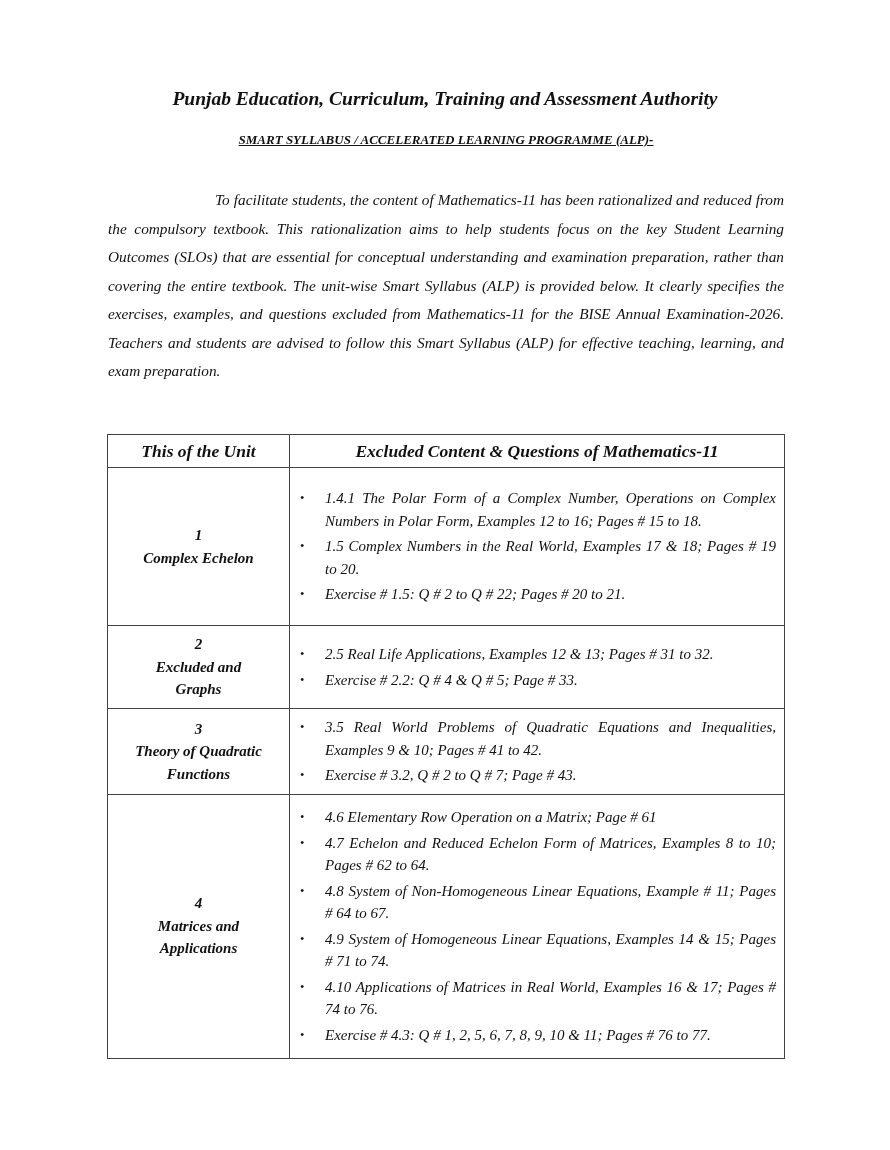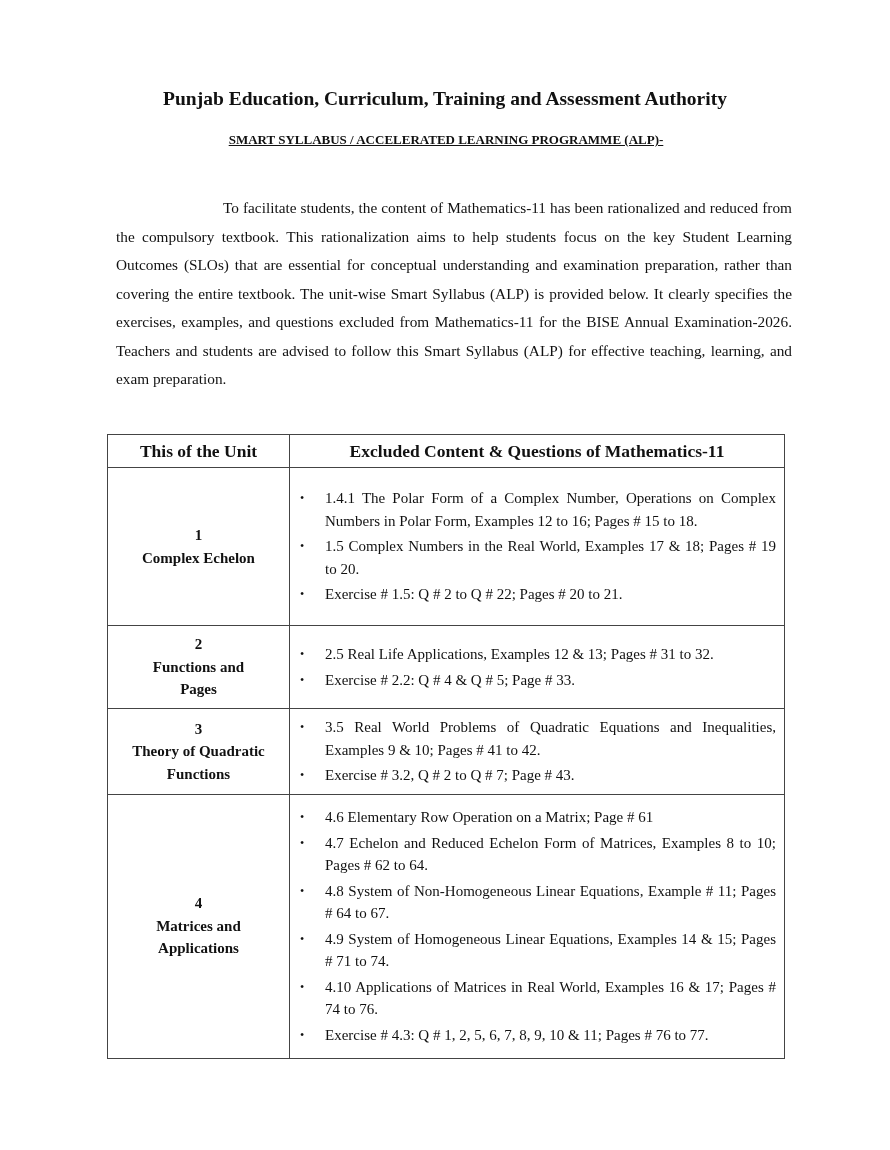--- a/index.html
+++ b/index.html
@@ -1,31 +1,31 @@
 <!DOCTYPE html>
 <html><head>
 <meta charset="utf-8">
 <style>
   html, body { margin: 0; padding: 0; background: #ffffff; }
   body {
     width: 890px; height: 1150px; position: relative; overflow: hidden;
     font-family: "Liberation Serif", "DejaVu Serif", serif; color: #111;
   }
-  .page { position: absolute; left: 0; top: 0; width: 890px; height: 1150px; }
+  .page { position: absolute; left: 0; top: 0; width: 890px; height: 1150px; font-style: italic; }
   .org-title {
     position: absolute; top: 88px; left: 0; width: 890px; text-align: center;
     font-weight: bold; font-size: 19.5px; letter-spacing: 0px;
   }
   .sub-title {
     position: absolute; top: 130px; left: 108px; width: 676px; text-align: center;
     font-weight: bold; font-size: 13px; line-height: 20px; text-decoration: underline;
   }
   .intro {
     position: absolute; top: 186px; left: 108px; width: 676px;
-    font-size: 15.3px; line-height: 28.5px; text-align: justify; margin: 8px;
+    font-size: 15.3px; line-height: 28.5px; text-align: justify; margin: 0;
     text-indent: 107px;
   }
   table.units {
     position: absolute; top: 434px; left: 107px; width: 677px;
     border-collapse: collapse; table-layout: fixed;
   }
   table.units th, table.units td {
     border: 1px solid #444; vertical-align: middle;
   }
   table.units th {
@@ -79,21 +79,21 @@
             <li><span class="bullet">•</span><span>1.4.1 The Polar Form of a Complex Number, Operations on Complex Numbers in Polar Form, Examples 12 to 16; Pages # 15 to 18.</span></li>
             <li><span class="bullet">•</span><span>1.5 Complex Numbers in the Real World, Examples 17 &amp; 18; Pages # 19 to 20.</span></li>
             <li><span class="bullet">•</span><span>Exercise # 1.5:  Q # 2 to Q # 22; Pages # 20 to 21.</span></li>
           </ul>
         </td>
       </tr>
 
       <tr style="height:83px">
         <td class="unit-cell">
           <div>2</div>
-          <div style="padding:0 30px">Functions and Pages</div>
+          <div style="padding:0 30px">Excluded and Graphs</div>
         </td>
         <td class="content-cell">
           <ul class="items">
             <li><span class="bullet">•</span><span>2.5 Real Life Applications, Examples 12 &amp; 13; Pages # 31 to 32.</span></li>
             <li><span class="bullet">•</span><span>Exercise # 2.2: Q # 4 &amp; Q # 5; Page # 33.</span></li>
           </ul>
         </td>
       </tr>
 
       <tr style="height:83px">

